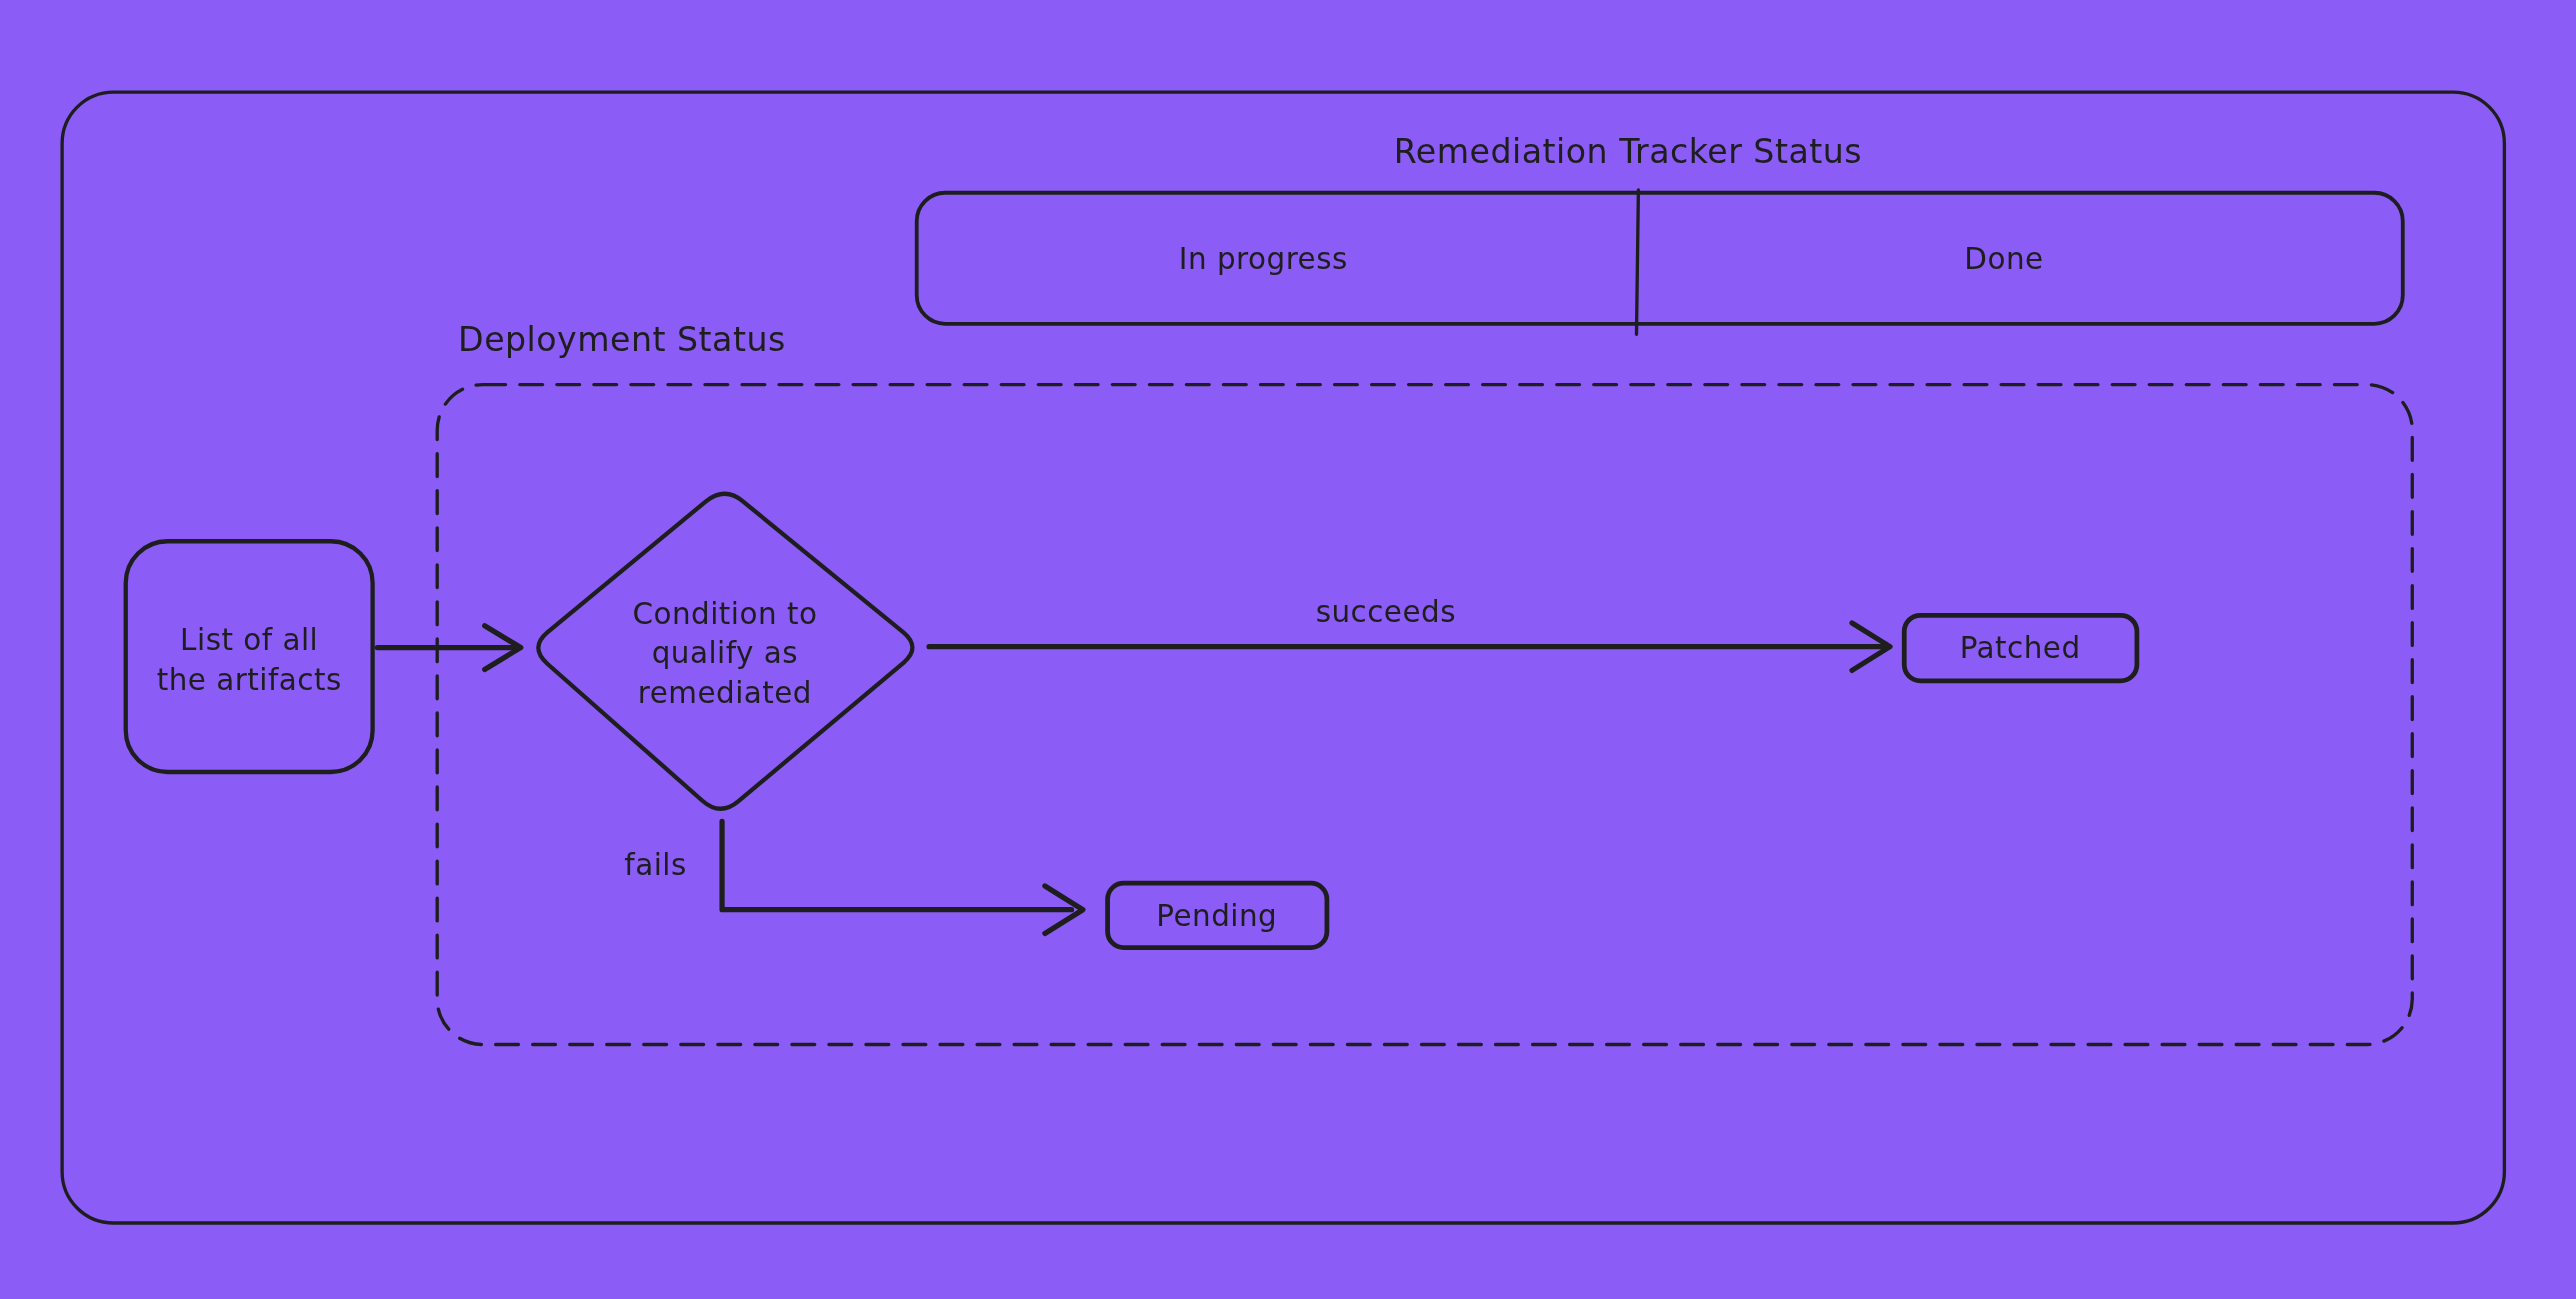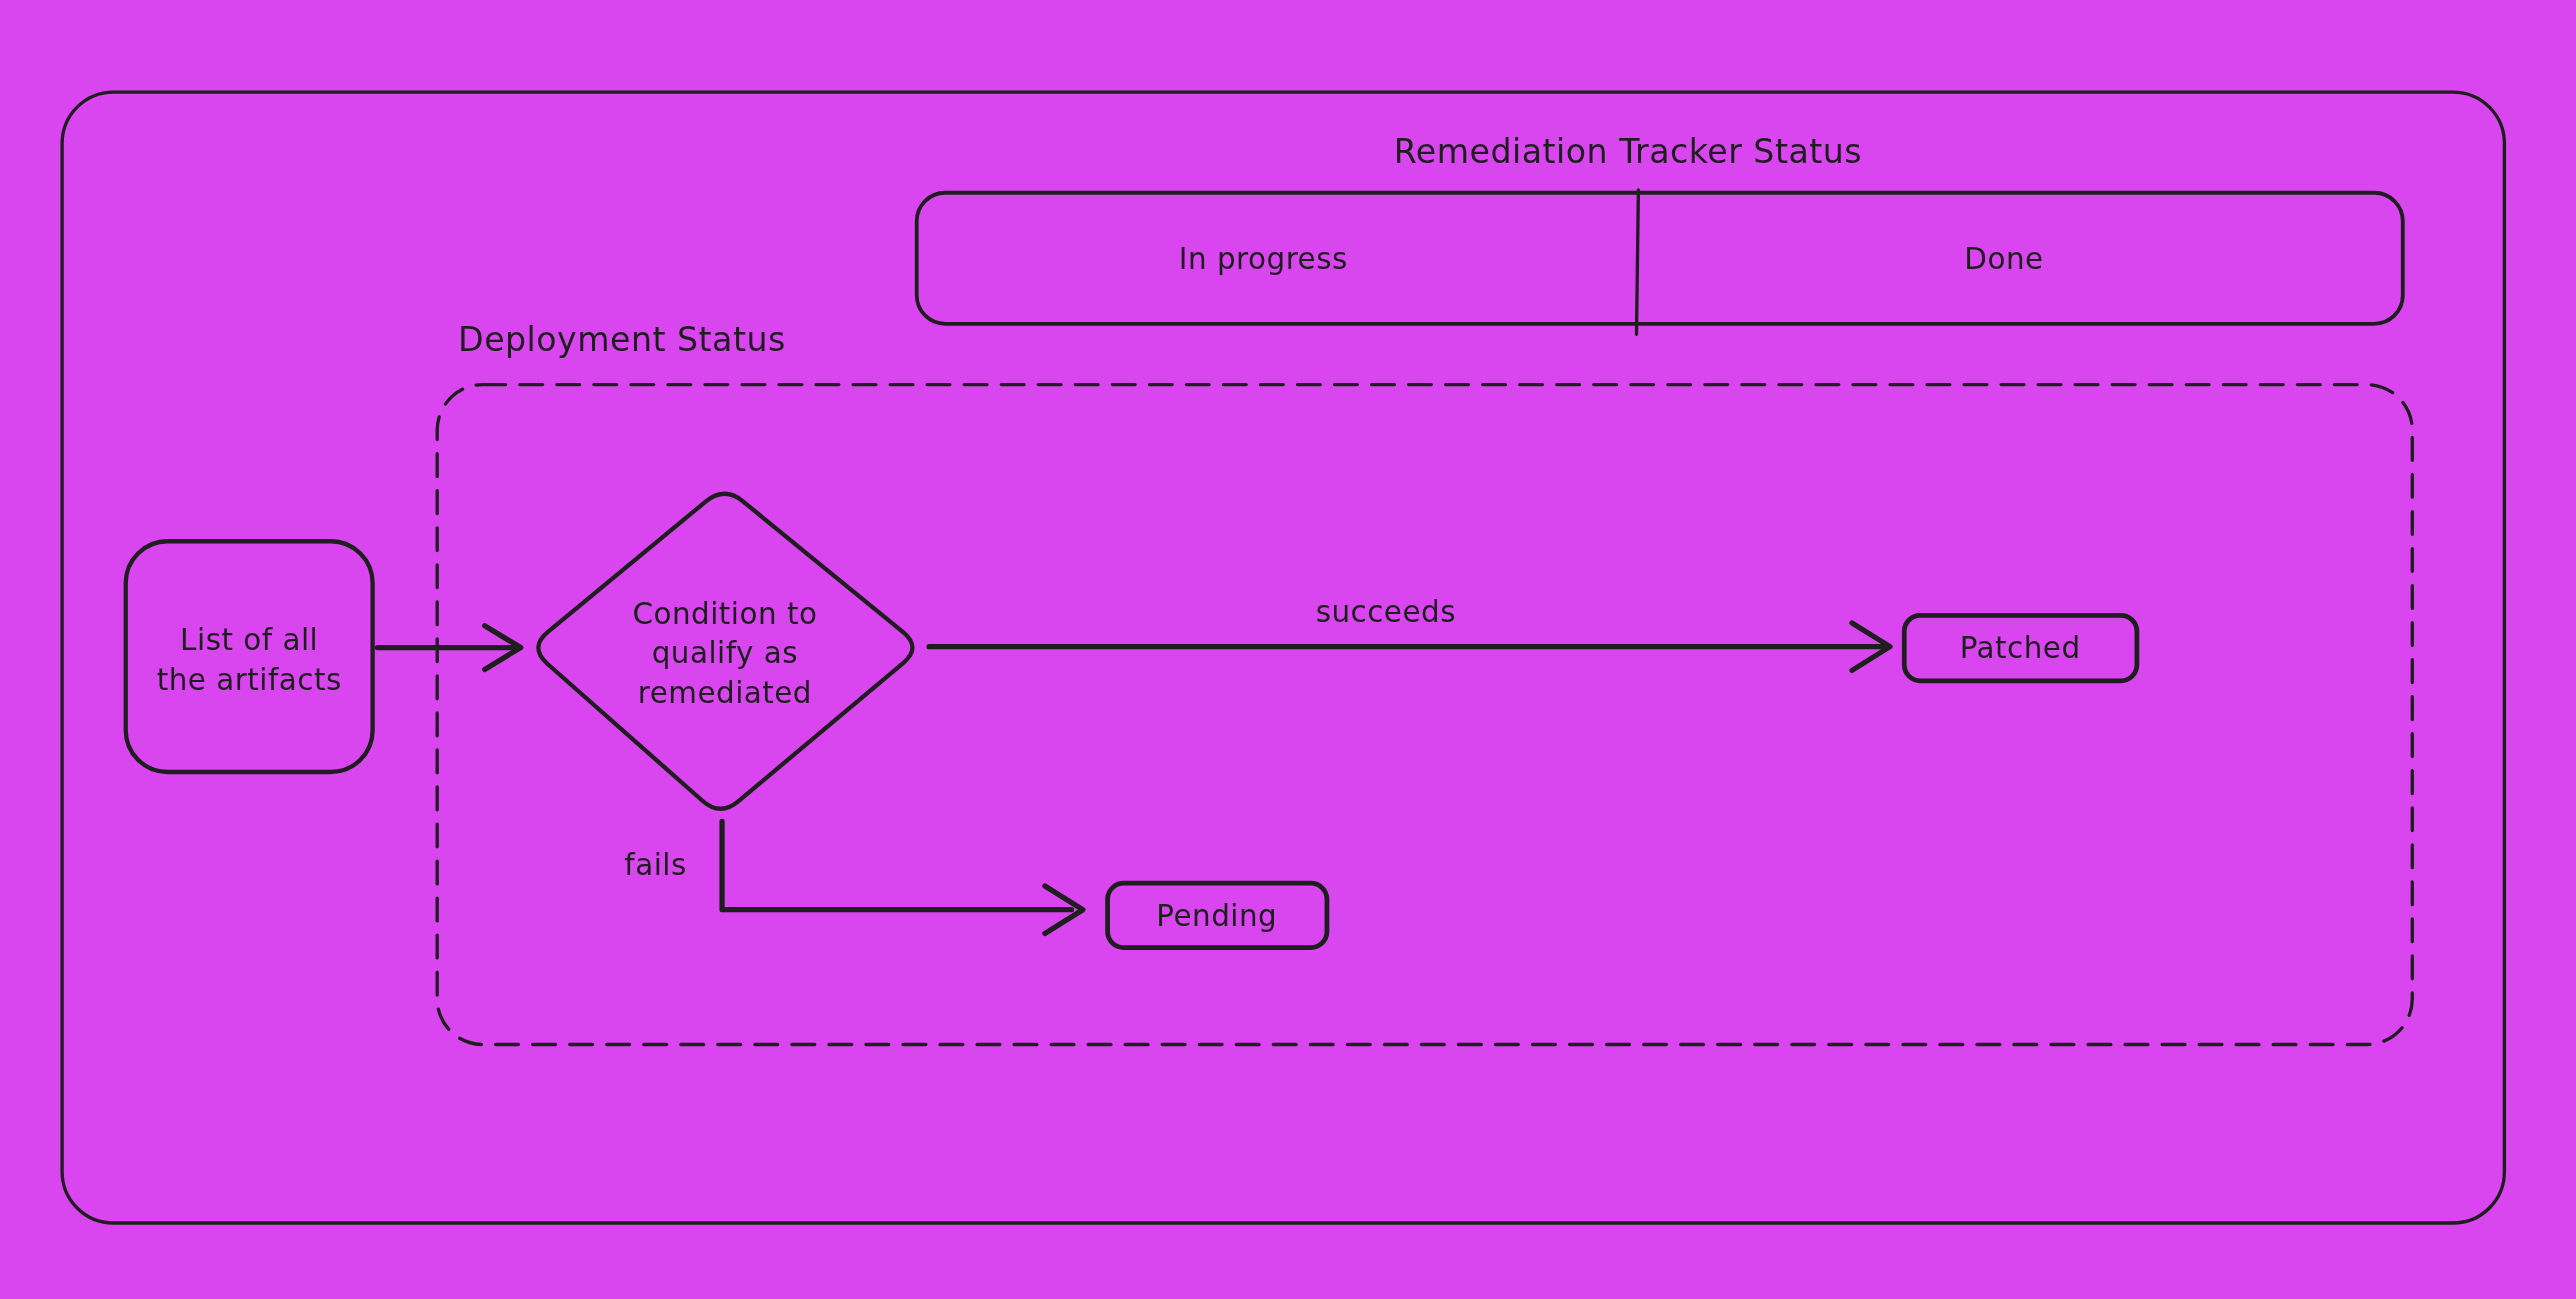--- a/index.html
+++ b/index.html
@@ -1,19 +1,19 @@
 <!DOCTYPE html>
 <html style="font-size:15px"><head>
 <meta charset="utf-8">
 <style>
   html,body{margin:0;padding:0;background:#ffffff;}
   .canvas{
     position:relative;
     width:2576px;height:1299px;
-    background:#d946ef;
+    background:#8b5cf6;
     font-family:"DejaVu Sans",sans-serif;
   }
   svg{display:block;}
   .stroke{fill:none;stroke:#1e1e1e;stroke-linecap:round;stroke-linejoin:round;}
   text{
     font-family:"DejaVu Sans",sans-serif;
     fill:#1e1e1e;
     letter-spacing:0.5px;
   }
   .lbl{font-size:31px;}

